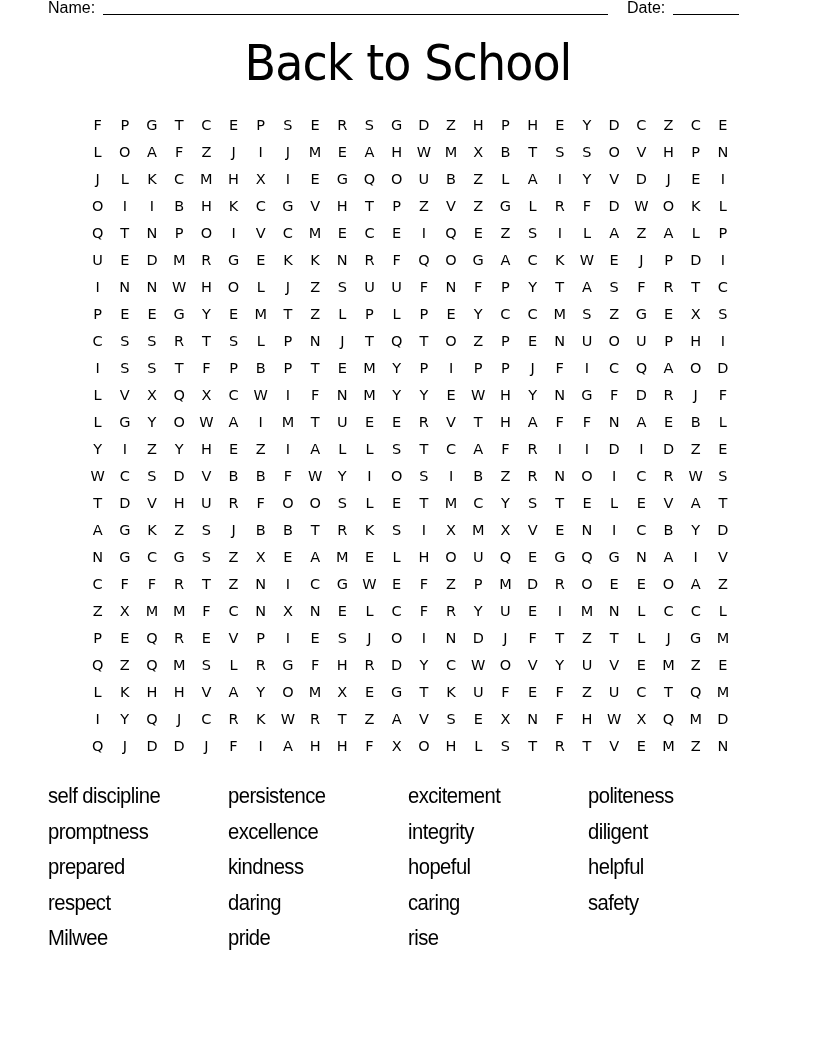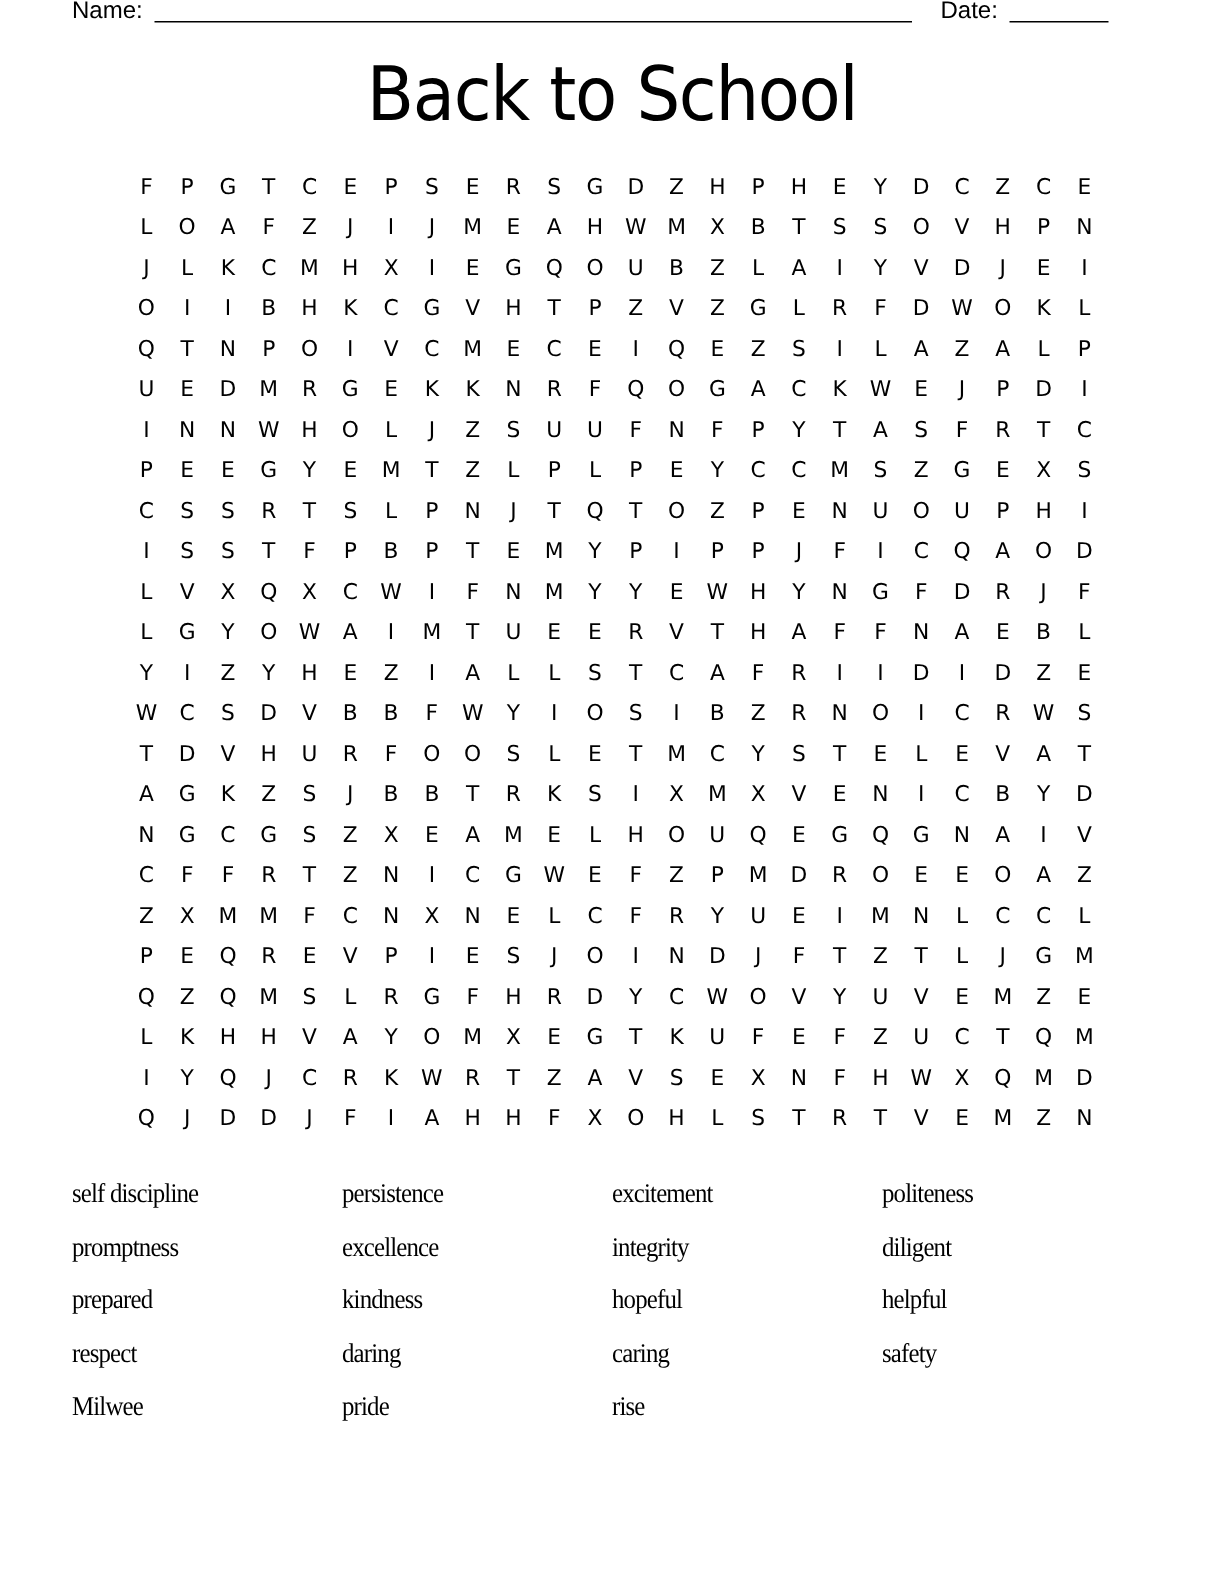--- a/index.html
+++ b/index.html
@@ -10,21 +10,21 @@
   .header .name-line { position: absolute; left: 55px; top: 16px; width: 505px; border-bottom: 1px solid #000; }
   .header .date-label { position: absolute; left: 579px; top: 0; }
   .header .date-line { position: absolute; left: 625px; top: 16px; width: 66px; border-bottom: 1px solid #000; }
   .title { position: absolute; top: 30px; left: 0; width: 816px; text-align: center;
     font-family: "DejaVu Sans", sans-serif; font-size: 50px; line-height: 66px; letter-spacing: -1px; transform: scaleX(0.92); }
   .grid { position: absolute; top: 112px; left: 84px; }
   .grid-row { display: flex; height: 27px; }
   .cell { width: 27.2px; text-align: center; font-family: "DejaVu Sans", sans-serif; font-size: 14.5px; line-height: 27px; }
   .words { position: absolute; top: 778px; left: 48px; display: grid;
     grid-template-columns: 180px 180px 180px 180px; grid-auto-rows: 35.5px;
-    font-family: Liberation Serif, serif; font-size: 18px; line-height: 35px; letter-spacing: -0.6px; }
+    font-family: Liberation Sans, sans-serif; font-size: 22px; line-height: 35px; letter-spacing: -0.6px; }
   .word { white-space: nowrap; transform-origin: left center; transform: scaleX(0.92); }
 </style>
 </head>
 <body>
 
 <div class="header">
   <span class="name-label">Name:</span>
   <span class="name-line"></span>
   <span class="date-label">Date:</span>
   <span class="date-line"></span>

